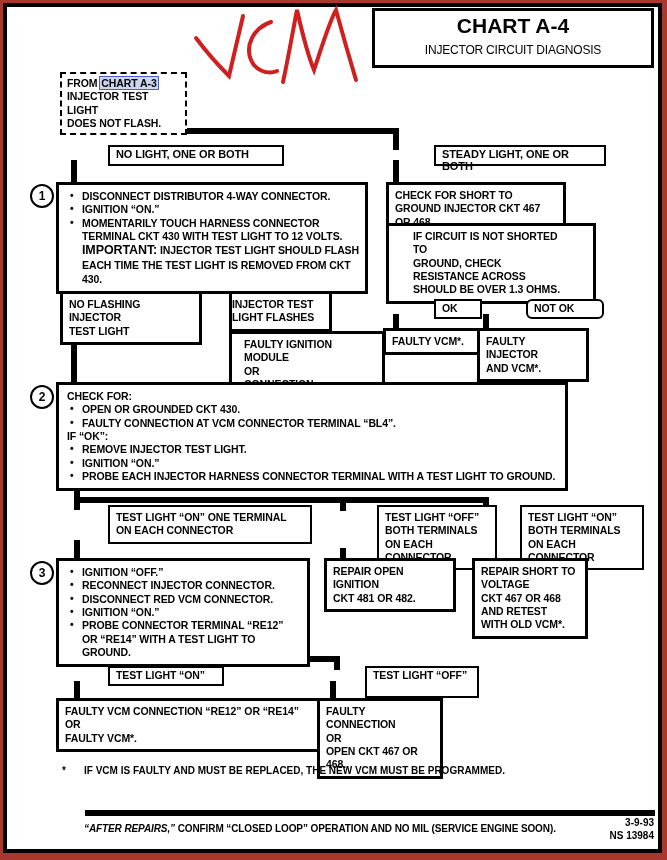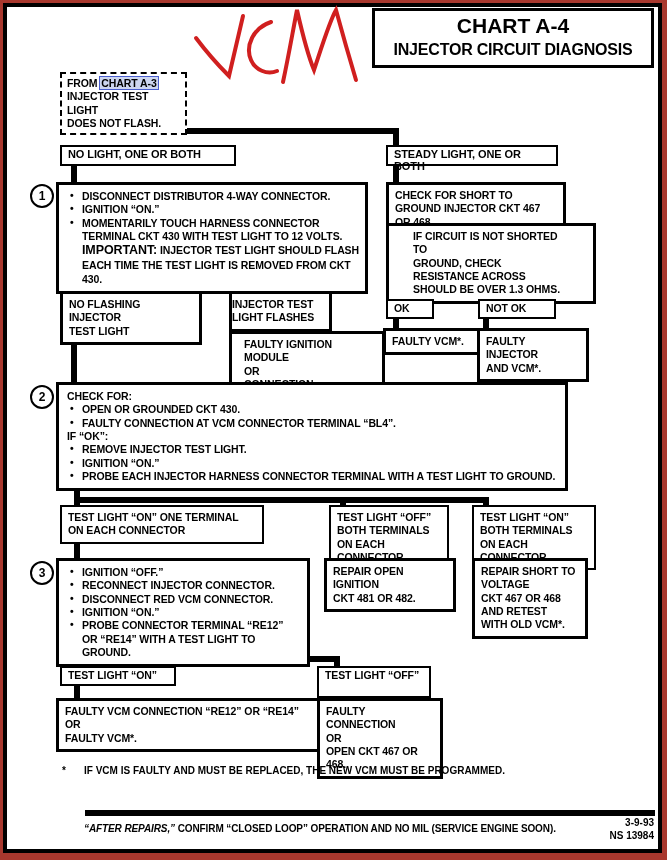--- a/index.html
+++ b/index.html
@@ -2,34 +2,34 @@
 <html><head>
 <meta charset="utf-8">
 <style>
   * { box-sizing: border-box; }
   html,body { margin:0; padding:0; background:#fff; }
   body { font-family:"Liberation Sans", sans-serif; color:#000; }
   .page { position:relative; width:667px; height:860px; background:#a8382e; overflow:hidden; }
   .paper { position:absolute; left:3px; top:3px; width:659px; height:850px; background:#fff; border:4px solid #000; z-index:0; }
   .ln { position:absolute; background:#000; z-index:1; }
   .bx { position:absolute; background:#fff; border:3px solid #000; z-index:2; font-weight:bold; }
-  .bx2 { border-width:2px; }
+  .bx2 { border-width:2px;margin-left:48px; }
   .dash { border:2px dashed #000; }
   .t10 { font-size:10.5px; line-height:1.27; letter-spacing:-0.1px; }
   .t11 { font-size:11px; letter-spacing:-0.1px; }
   .circ { position:absolute; width:24px; height:24px; border:2px solid #000; border-radius:50%; background:#fff; z-index:3; text-align:center; line-height:20px; font-size:12px; font-weight:bold; }
   ul.blt { margin:0; padding:0; list-style:none; }
   ul.blt li { position:relative; padding-left:15px; }
   ul.blt li::before { content:"\2022"; position:absolute; left:3px; top:-1px; }
   .imp { margin-left:15px; }
   .imp-label { font-size:12.5px; }
   .link { background:#cdd6f0; box-shadow:0 0 0 1px #4a5ecf; padding:0 1px; cursor:pointer; }
   .hdr { position:absolute; left:372px; top:8px; width:282px; height:60px; border:3px solid #000; background:#fff; text-align:center; z-index:2; }
   .hdr .t1 { font-size:21px; font-weight:bold; line-height:26px; margin-top:2px; }
-  .hdr .t2 { font-size:16px; font-weight:bold; line-height:22px; letter-spacing:-0.2px; }
+  .hdr .t2 { font-size:12px; font-weight:normal; line-height:22px; letter-spacing:-0.2px; }
   .scribble { position:absolute; left:183px; top:0px; z-index:4; }
   .fnote { position:absolute; left:62px; top:764px; width:540px; font-size:10px; font-weight:bold; line-height:1.4; z-index:2; }
   .fnote .mark { position:absolute; left:0; top:0; }
   .fnote .body { margin-left:22px; }
   .ftr { position:absolute; left:84px; top:823px; width:480px; font-size:10px; font-weight:bold; z-index:2; letter-spacing:-0.1px; }
   .ftr .it { font-style:italic; }
   .ftr-meta { position:absolute; left:556px; top:817px; width:98px; text-align:right; font-size:10px; font-weight:bold; line-height:1.25; z-index:2; }
 </style>
 </head>
 <body>
@@ -81,21 +81,21 @@
   <div class="bx t10" style="left:386px; top:223px; width:210px; padding:4px 24px;">
     <div>IF CIRCUIT IS NOT SHORTED TO</div>
     <div>GROUND, CHECK RESISTANCE ACROSS</div>
     <div>SHOULD BE OVER 1.3 OHMS.</div>
   </div>
   <div class="ln" style="left:393px; top:272px; width:6px; height:30px;"></div>
   <div class="ln" style="left:393px; top:287px; width:96px; height:5px;"></div>
   <div class="ln" style="left:483px; top:287px; width:6px; height:16px;"></div>
 
   <div class="bx bx2 t10" style="left:386px; top:299px; width:48px; height:20px; padding:1px 6px;">OK</div>
-  <div class="bx bx2 t10" style="left:478px; top:299px; width:78px; height:20px; padding:1px 6px;">NOT OK</div>
+  <div class="bx bx2 t10" style="left:478px; top:299px; width:78px; height:20px; padding:1px 6px;border-radius:6px;">NOT OK</div>
   <div class="ln" style="left:393px; top:314px; width:6px; height:18px;"></div>
   <div class="ln" style="left:483px; top:314px; width:6px; height:18px;"></div>
   <div class="bx t10" style="left:383px; top:328px; width:104px; padding:4px 6px;">FAULTY VCM*.</div>
   <div class="bx t10" style="left:477px; top:328px; width:112px; padding:4px 6px;">
     <div>FAULTY INJECTOR</div>
     <div>AND VCM*.</div>
   </div>
 
   <div class="ln" style="left:71px; top:255px; width:6px; height:42px;"></div>
   <div class="ln" style="left:240px; top:255px; width:6px; height:42px;"></div>

